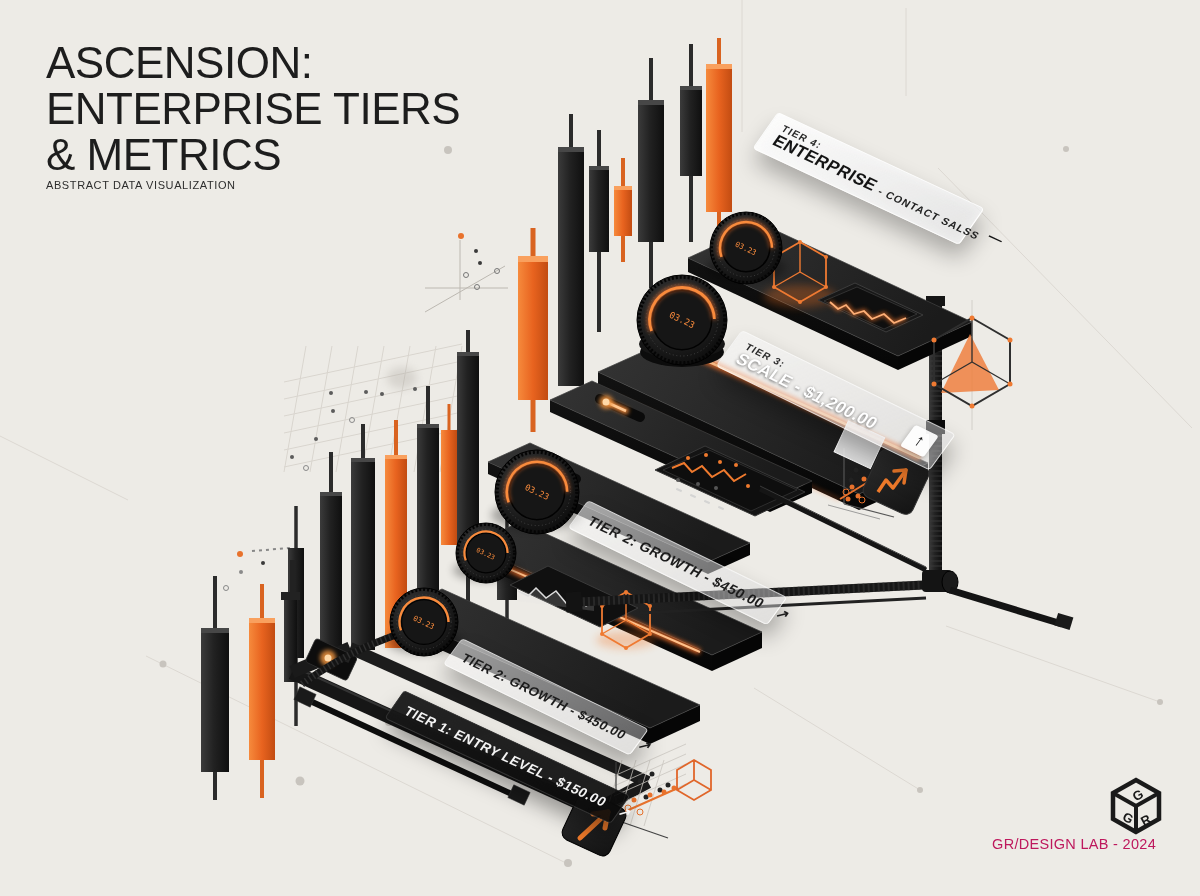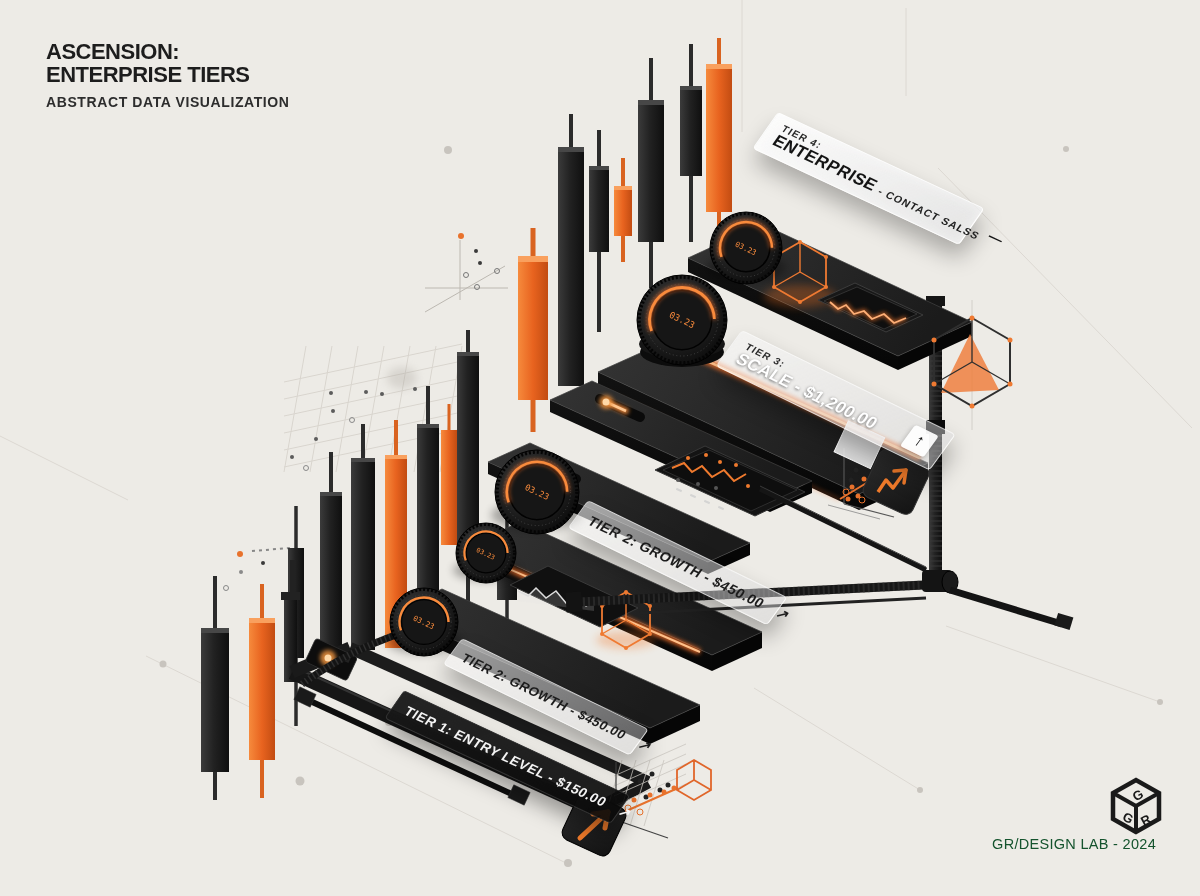--- a/index.html
+++ b/index.html
@@ -3,25 +3,25 @@
 <meta charset="utf-8">
 <style>
   html,body{margin:0;padding:0;}
   body{width:1200px;height:896px;overflow:hidden;background:#edebe6;
        font-family:"Liberation Sans",sans-serif;position:relative;}
   #stage{position:absolute;inset:0;width:1200px;height:896px;}
   #scene{position:absolute;left:0;top:0;}
 
   
   .hdr{position:absolute;left:46px;top:40px;color:#1d1d1d;}
-  .hdr .t{font-size:22px;font-weight:700;letter-spacing:-0.5px;line-height:1.05;}
-  .hdr .s{margin-top:8px;font-size:14px;font-weight:700;letter-spacing:0.6px;color:#2d2d2d;}
+  .hdr .t{font-size:44px;font-weight:400;letter-spacing:-0.5px;line-height:1.05;}
+  .hdr .s{font-size:11px;font-weight:400;letter-spacing:0.6px;color:#2d2d2d;}
 
   
-  .credit{position:absolute;right:44px;top:836px;font-size:14.5px;color:#14532d;letter-spacing:0.3px;}
+  .credit{position:absolute;right:44px;top:836px;font-size:14.5px;color:#be185d;letter-spacing:0.3px;}
 
   
   .glabel{position:absolute;transform-origin:left top;display:flex;align-items:center;gap:8px;
           padding:6px 12px;border-radius:4px;white-space:nowrap;box-sizing:border-box;}
   .glass{background:linear-gradient(125deg,rgba(252,252,252,0.92),rgba(225,226,228,0.66));
          border:1px solid rgba(255,255,255,0.85);
          box-shadow:8px 12px 22px rgba(0,0,0,0.28), inset 0 0 12px rgba(255,255,255,0.5);}
   .frost{background:linear-gradient(125deg,rgba(246,246,246,0.62),rgba(210,210,212,0.45));
          border:1px solid rgba(255,255,255,0.6);
          box-shadow:8px 12px 22px rgba(0,0,0,0.3);}
@@ -540,20 +540,21 @@
     <text x="1140" y="799" font-size="13" font-weight="bold" fill="#1a1a1a" text-anchor="middle" transform="rotate(-28 1140 799)">G</text>
     <text x="1126" y="822" font-size="13" font-weight="bold" fill="#1a1a1a" text-anchor="middle" transform="rotate(28 1126 822)">G</text>
     <text x="1148" y="824" font-size="13" font-weight="bold" fill="#1a1a1a" text-anchor="middle" transform="rotate(-28 1148 824)">R</text>
   </g>
 </svg>
 
 <div class="hdr">
   <div class="t">
     <div>ASCENSION:</div>
     <div>ENTERPRISE TIERS</div>
+    <div>&amp; METRICS</div>
   </div>
   <div class="s">ABSTRACT DATA VISUALIZATION</div>
 </div>
 
 <div class="glabel glass" style="left:778px;top:112px;width:228px;transform:rotate(25deg) skewX(-10deg);">
   <div>
     <div class="gl-pre">TIER 4:</div>
     <div class="gl-main"><span>ENTERPRISE</span>
       <span class="gl-det">- CONTACT SALSS</span></div>
   </div>

